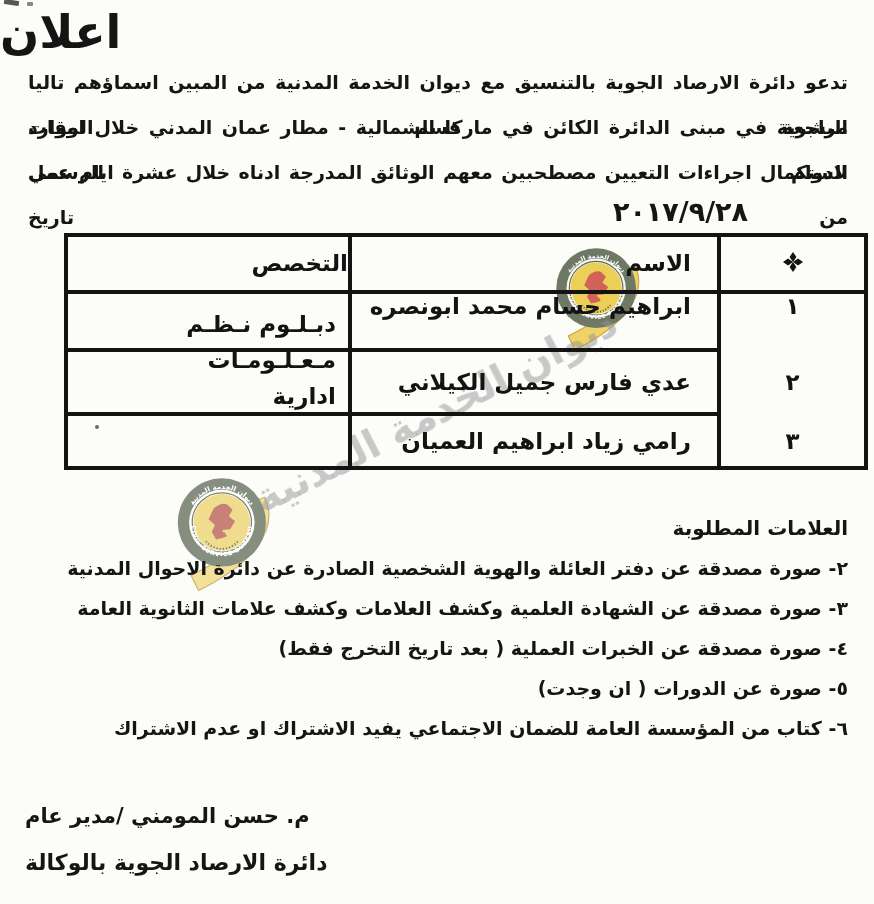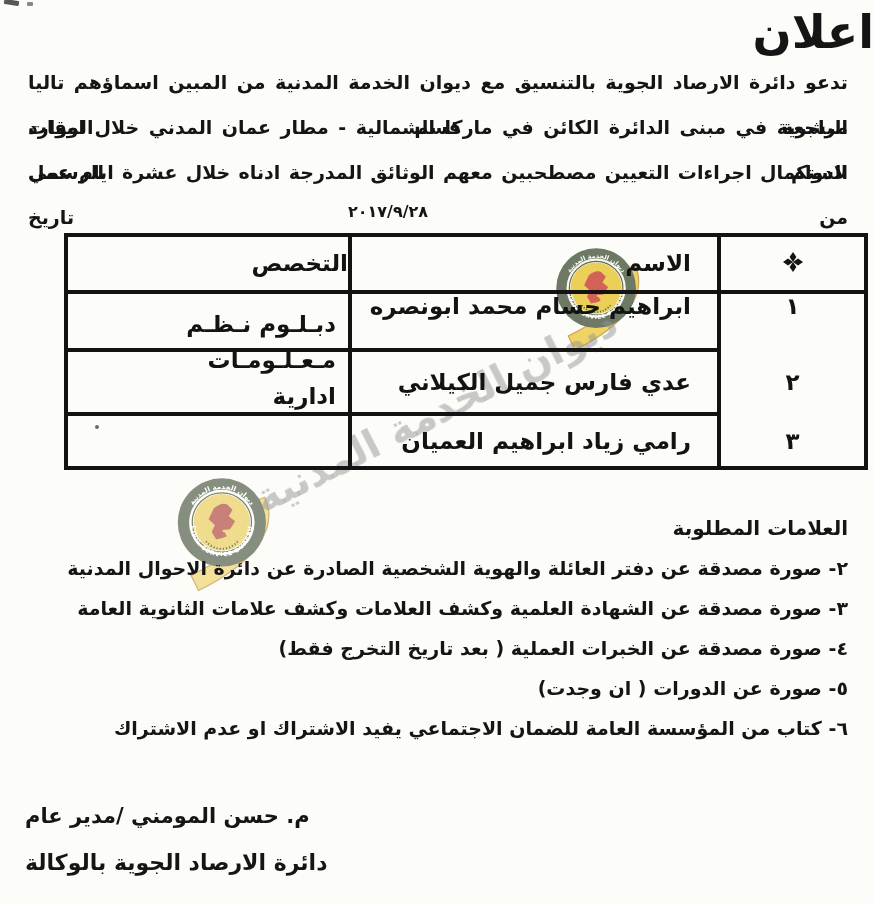--- a/index.html
+++ b/index.html
@@ -11,33 +11,33 @@
     color:#151515;direction:rtl;overflow:hidden;
   }
   .abs{position:absolute;}
   .z-content{z-index:2;}
   .z-under{z-index:1;}
   .z-top{z-index:3;}
 
   
   .doc-title{
     top:2px;left:0;width:874px;height:60px;
-    font-size:46px;font-weight:700;text-align:right;line-height:60px;
+    font-size:46px;font-weight:700;text-align:left;line-height:60px;
     letter-spacing:1px;
   }
 
   
   .intro{left:28px;top:60px;width:820px;}
   .intro-line{
     height:45px;line-height:45px;font-size:19px;font-weight:700;
     text-align:justify;text-align-last:justify;white-space:normal;
   }
   .intro-date{
-    height:34px;line-height:34px;font-size:16px;font-weight:700;
-    text-align:center;padding-right:100px;
+    height:34px;line-height:34px;font-size:27px;font-weight:700;
+    text-align:right;padding-right:100px;
   }
 
   
   .ann-table{left:64px;top:233px;width:804px;height:237px;
     border:4px solid #131313;box-sizing:border-box;background:transparent;}
   .vline{position:absolute;top:0;bottom:0;width:4px;background:#131313;}
   .vline.num{right:143px;}
   .vline.spec{right:512px;}
   .hline{position:absolute;height:4px;background:#131313;}
   .hline.head{top:53px;left:0;right:0;}

